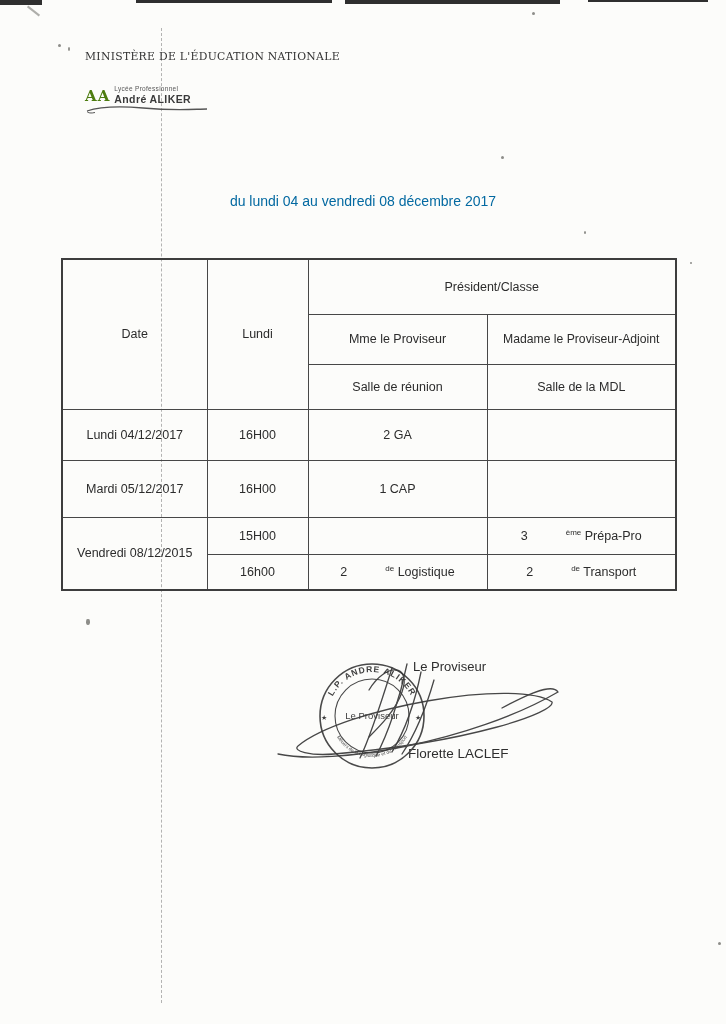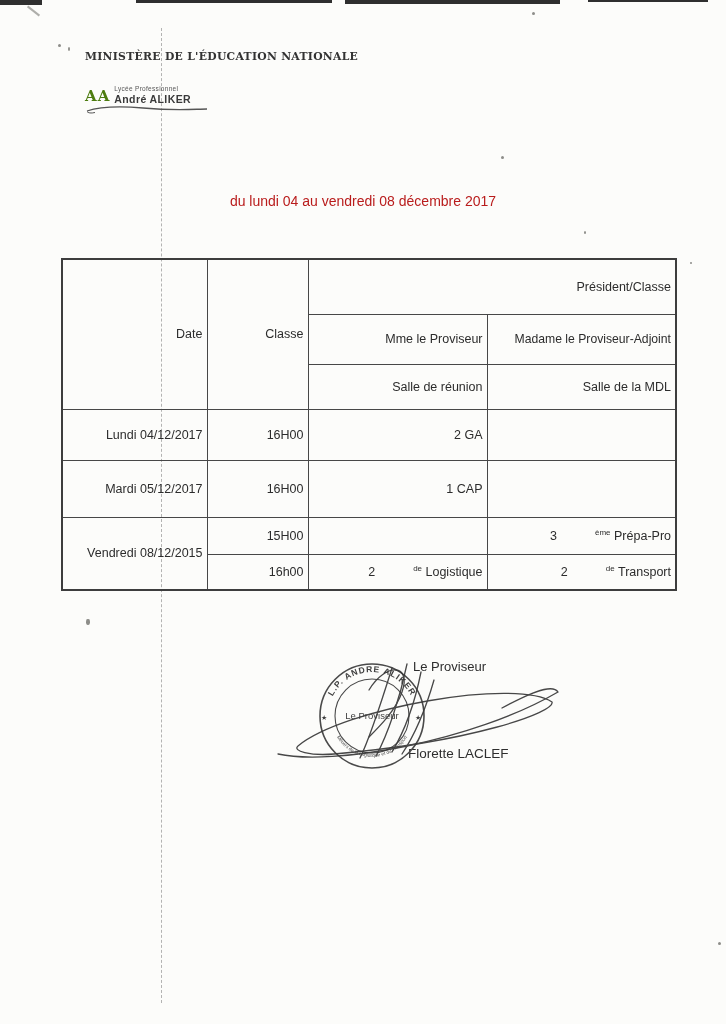--- a/index.html
+++ b/index.html
@@ -25,21 +25,21 @@
     border-left: 1px dashed rgba(90,90,90,0.45);
   }
   .speck { position: absolute; background: #8d8d89; border-radius: 50%; }
   .diag-mark {
     position: absolute; left: 26px; top: 10px; width: 15px; height: 0;
     border-top: 2px solid #9a9a96; transform: rotate(38deg); opacity: .8;
   }
   
   .ministry { position: absolute; left: 85px; top: 50px; }
   .ministry-line1 {
-    font-family: "DejaVu Serif", serif; font-size: 10.8px; font-weight: bold;
+    font-family: "DejaVu Serif", serif; font-size: 10.8px; font-weight: normal;
     letter-spacing: .3px; color: #333;
   }
   .ministry-line2 {
     font-family: "DejaVu Serif", serif; font-size: 10.6px; font-weight: bold;
     font-style: italic; letter-spacing: .6px; color: #3a3a3a; margin-top: 3px;
   }
   .logo { position: absolute; left: 85px; top: 86px; width: 135px; }
   .logo-row { display: flex; align-items: flex-end; gap: 4px; }
   .logo-monogram {
     font-family: "DejaVu Serif", serif; font-weight: bold; font-size: 15px;
@@ -47,29 +47,29 @@
   }
   .logo-text { display: flex; flex-direction: column; line-height: 1; }
   .logo-type { font-size: 6.5px; color: #555; letter-spacing: .3px; }
   .logo-name { font-size: 10.5px; font-weight: bold; color: #3a3a3a; margin-top: 1px; letter-spacing: .4px; }
   .logo-swoosh { display: block; margin-top: 1px; }
   .head-right { position: absolute; left: 430px; top: 52px; font-size: 12px; font-weight: bold; color: #2e2e2e; line-height: 1.45; }
   
   .title-block { position: absolute; left: 0; top: 190px; width: 726px; text-align: center; }
   .title-main { font-size: 17.5px; font-weight: bold; letter-spacing: .4px; color: #2d2d2d; }
   .title-main sup { font-size: 10px; }
-  .title-sub { font-size: 14px; color: #b91c1c; margin-top: 3px; }
+  .title-sub { font-size: 14px; color: #0369a1; margin-top: 3px; }
   
   .sched-wrap { position: absolute; left: 61px; top: 258px; }
   table.sched {
     border-collapse: collapse; table-layout: fixed; width: 614px;
     font-size: 12.5px; color: #2c2c2c;
   }
   table.sched td {
-    border: 1.6px solid #474747; text-align: right; vertical-align: middle;
+    border: 1.6px solid #474747; text-align: center; vertical-align: middle;
     padding: 2px 4px; overflow: hidden;
   }
   table.sched { border: 2px solid #3d3d3d; }
   .r-h1 { height: 55px; } .r-h2 { height: 50px; } .r-h3 { height: 45px; }
   .r-d1 { height: 51px; } .r-d2 { height: 57px; } .r-d3 { height: 37px; } .r-d4 { height: 36px; }
   td.heure-head { vertical-align: middle; padding-top: 26px; }
   td sup { font-size: 8px; margin-left: 38px; }
   td.cell-adjoint-col { font-size: 12.2px; }
   
   .sig-role { position: absolute; left: 413px; top: 659px; font-size: 13px; color: #2e2e2e; }
@@ -125,21 +125,21 @@
     <table class="sched">
       <colgroup>
         <col style="width:145px">
           <col style="width:101px">
           <col style="width:179px">
           <col style="width:189px">
       </colgroup>
       <tbody>
           <tr class="r-h1">
         <td rowspan="3">Date</td>
-        <td rowspan="3" class="heure-head">Classe</td>
+        <td rowspan="3" class="heure-head">Lundi</td>
         <td colspan="2">Président/Classe</td>
       </tr>
       <tr class="r-h2">
         <td>Mme le Proviseur</td>
         <td class="cell-adjoint-col">Madame le Proviseur-Adjoint</td>
       </tr>
       <tr class="r-h3">
         <td>Salle de réunion</td>
         <td>Salle de la MDL</td>
       </tr>

